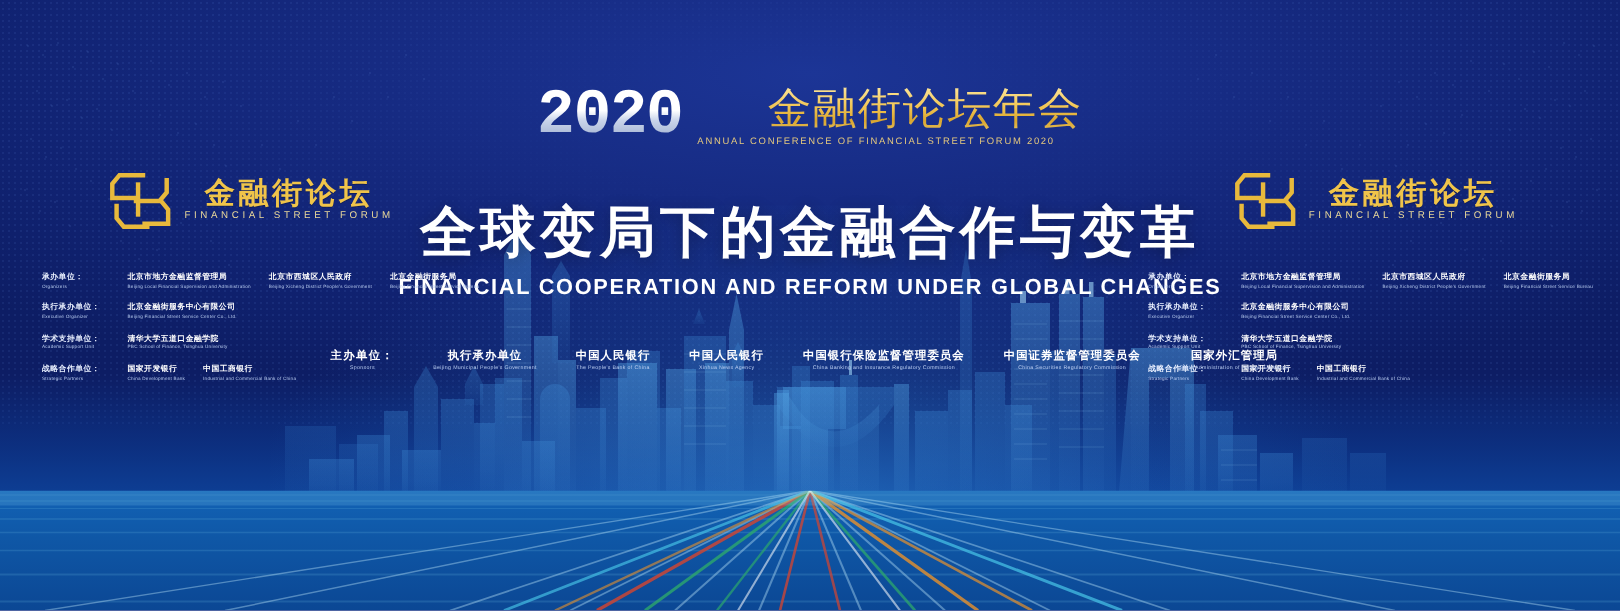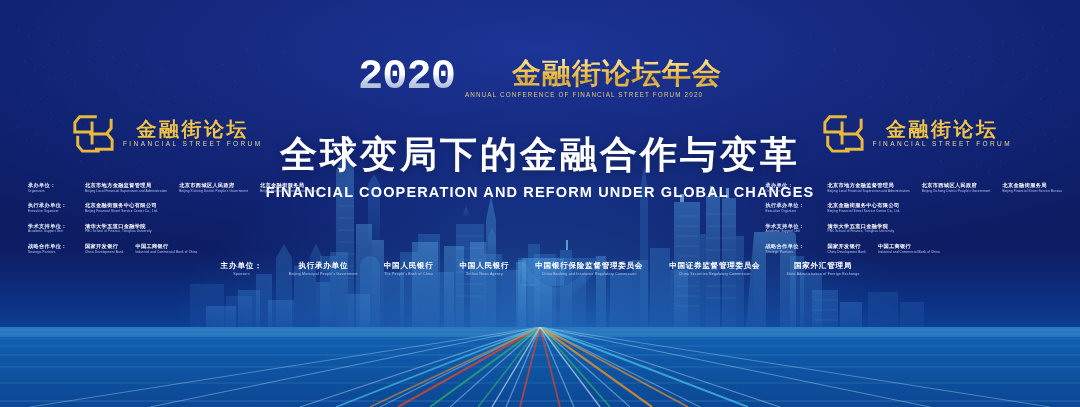--- a/index.html
+++ b/index.html
@@ -76,21 +76,21 @@
   .year-2020 {
     font-size: 42px; font-weight: 700; letter-spacing: -1px;
     line-height: 1;
     background: linear-gradient(180deg,#ffffff 0%,#ffffff 42%,#c9d4ea 58%,#8fa2c6 100%);
     -webkit-background-clip: text; background-clip: text;
     -webkit-text-fill-color: transparent; color: transparent;
     font-family: Liberation Mono, monospace;
   }
   .mast-right { display: flex; flex-direction: column; align-items: flex-start; }
   .mast-cn {
-    font-size: 29px; font-weight: 700; letter-spacing: 1px; line-height: 1.05;
+    font-size: 29px; font-weight: 400; letter-spacing: 1px; line-height: 1.05;
     background: linear-gradient(180deg,#fbe49a 0%,#f2c552 45%,#d9a62f 75%,#e7c260 100%);
     -webkit-background-clip: text; background-clip: text;
     -webkit-text-fill-color: transparent; color: transparent; margin-left: 47px;
   }
   .mast-en {
     font-size: 6.3px; letter-spacing: 1.15px; color: #e3c77e;
     margin-top: 3px; white-space: nowrap;
   }
 
   
@@ -127,21 +127,21 @@
     line-height: 1.25; white-space: nowrap;
   }
   .cred-lab .cu-cn { color: #e9f0ff; }
 
   
   .sponsors {
     position: absolute; left: 0; right: 0; top: 232px;
     display: flex; justify-content: center; align-items: flex-start;
     gap: 26px;
   }
-  .sp-unit { display: flex; flex-direction: column; align-items: center; gap: 2px; margin-top: 29px; }
+  .sp-unit { display: flex; flex-direction: column; align-items: center; gap: 2px; }
   .sp-cn {
     font-size: 7.6px; font-weight: 700; color: #ffffff;
     letter-spacing: .7px; line-height: 1.2; white-space: nowrap;
   }
   .sp-en {
     font-size: 3.5px; color: #b9ccf0; letter-spacing: .22px;
     line-height: 1.2; white-space: nowrap;
   }
   .sp-label .sp-cn { letter-spacing: .9px; }
 </style>

